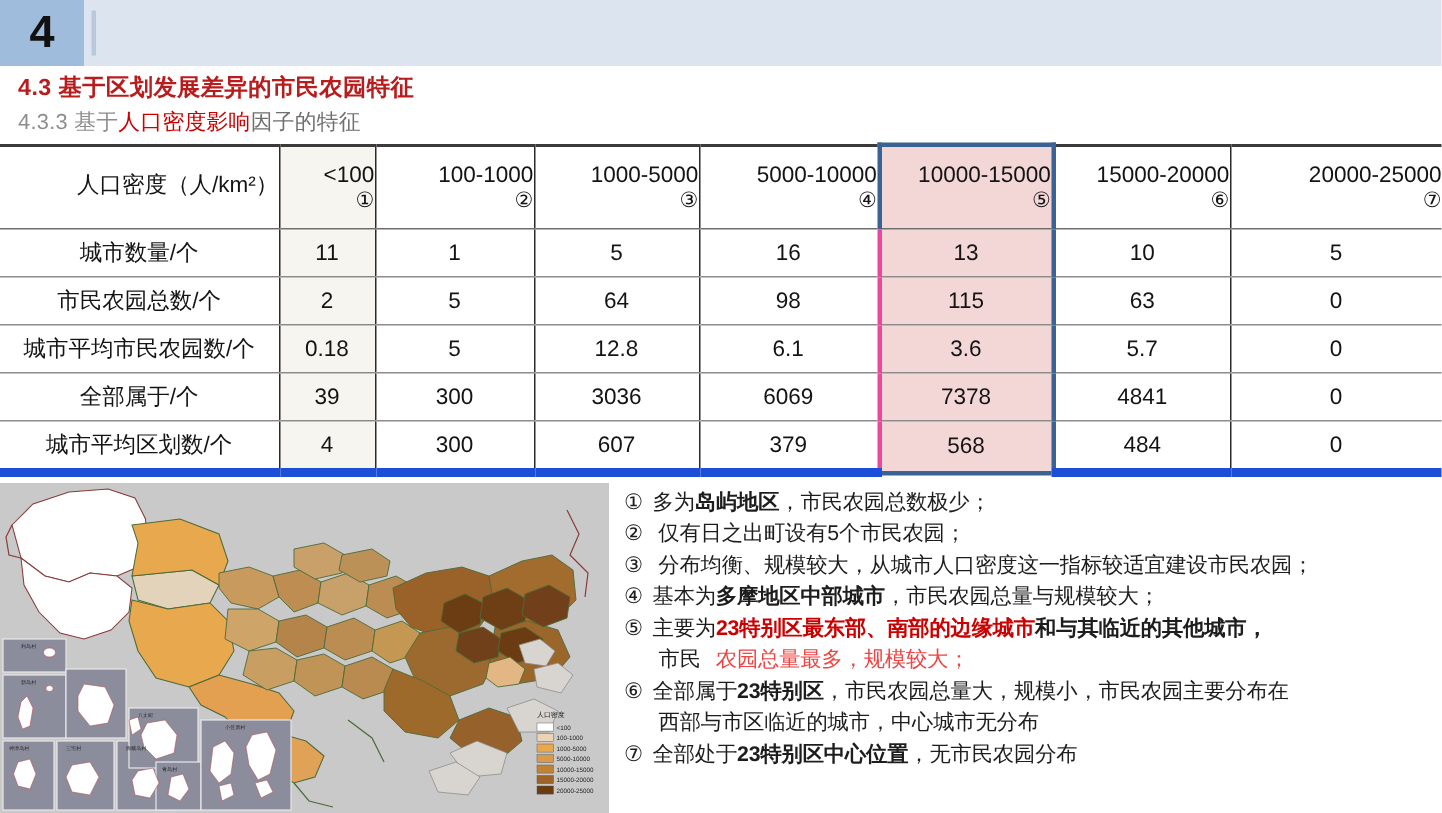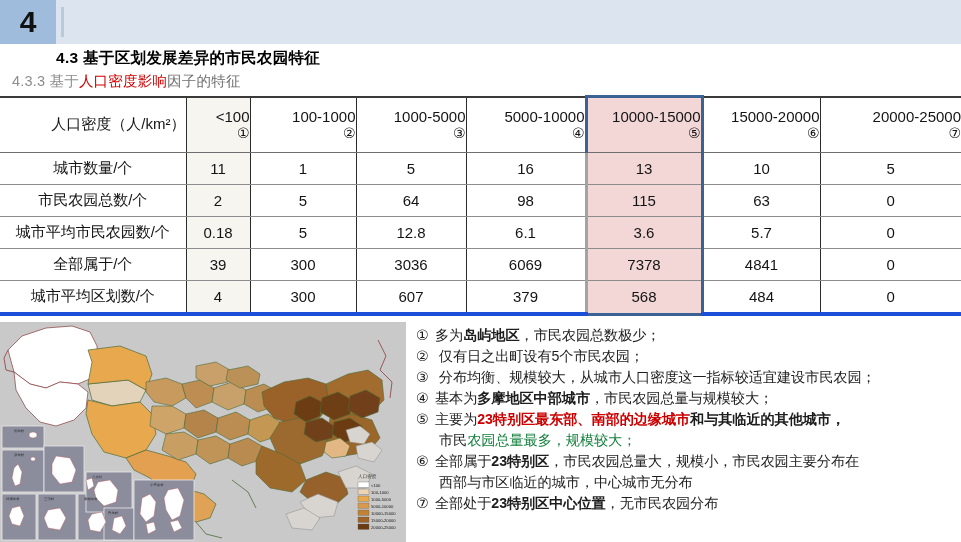--- a/index.html
+++ b/index.html
@@ -66,24 +66,23 @@
     letter-spacing: 0.5px;
     white-space: nowrap;
   }
 
   
   .sub1 {
     position: absolute;
     left: 12px; top: 48px;
     font-size: 15.5px;
     font-weight: bold;
-    color: #000000;
+    color: #b91c1c;
     letter-spacing: 0.3px;
     white-space: nowrap;
-    margin-left: 44px;
   }
   .sub2 {
     position: absolute;
     left: 12px; top: 72px;
     font-size: 14.5px;
     color: #8d8d8d;
     letter-spacing: 0.2px;
     white-space: nowrap;
   }
   .sub2 .hl {
@@ -139,21 +138,21 @@
   table.dtable tr.head > th.rowlabel {
     font-size: 15px;
     border-left: none;
   }
   table.dtable tr.body > td {
     height: 31px;
     font-size: 15px;
     border-bottom: 1px solid #8c8c8c;
   }
   table.dtable tr.body:last-child > td {
-    border-bottom: 4px solid #1d4ed8;
+    border-bottom: 6px solid #1d4ed8;
   }
   table.dtable td.rowlabel,
   table.dtable th.rowlabel {
     font-size: 14.5px;
     text-align: center;
     border-left: none;
   }
   .circnum {
     display: block;
     font-size: 14px;
@@ -167,21 +166,21 @@
   
   .col-tint { background: #f6f5f0; }
   
   .col-hi { background: #f3d6d6; }
   table.dtable tr.head > th.col-hi {
     border-left: 3px solid #3b6295;
     border-right: 3px solid #3b6295;
     border-top: 3px solid #3b6295;
   }
   table.dtable tr.body > td.col-hi {
-    border-left: 3px solid #a3a3a3;
+    border-left: 3px solid #ec4899;
     border-right: 3px solid #3b6295;
   }
   table.dtable tr.body:last-child > td.col-hi {
     border-bottom: 3px solid #3b6295;
   }
   table.dtable tr.head > th.after-hi { border-left: none; }
   table.dtable tr.body > td.after-hi { border-left: none; }
 
   
   .lower {
@@ -212,21 +211,21 @@
   .note {
     font-size: 14.2px;
     line-height: 21px;
     color: #1d1d1d;
     white-space: nowrap;
     padding-left: 4px;
     letter-spacing: -0.1px;
   }
   .note .marker { display: inline-block; width: 19px; }
   .note .b { font-weight: bold; }
-  .note .r { color: #15803d; }
+  .note .r { color: #ef4444; margin-left: 10px; }
   .note .rb { color: #cc0000; font-weight: bold; }
   .note.indent { padding-left: 27px; }
 
   
   .legend-title { font-size: 4.6px; fill: #1c1c1c; }
   .legend-label { font-size: 4.2px; fill: #1c1c1c; }
   .inset-label { font-size: 3.4px; fill: #2a2a2a; }
 </style>
 </head>
 <body>

